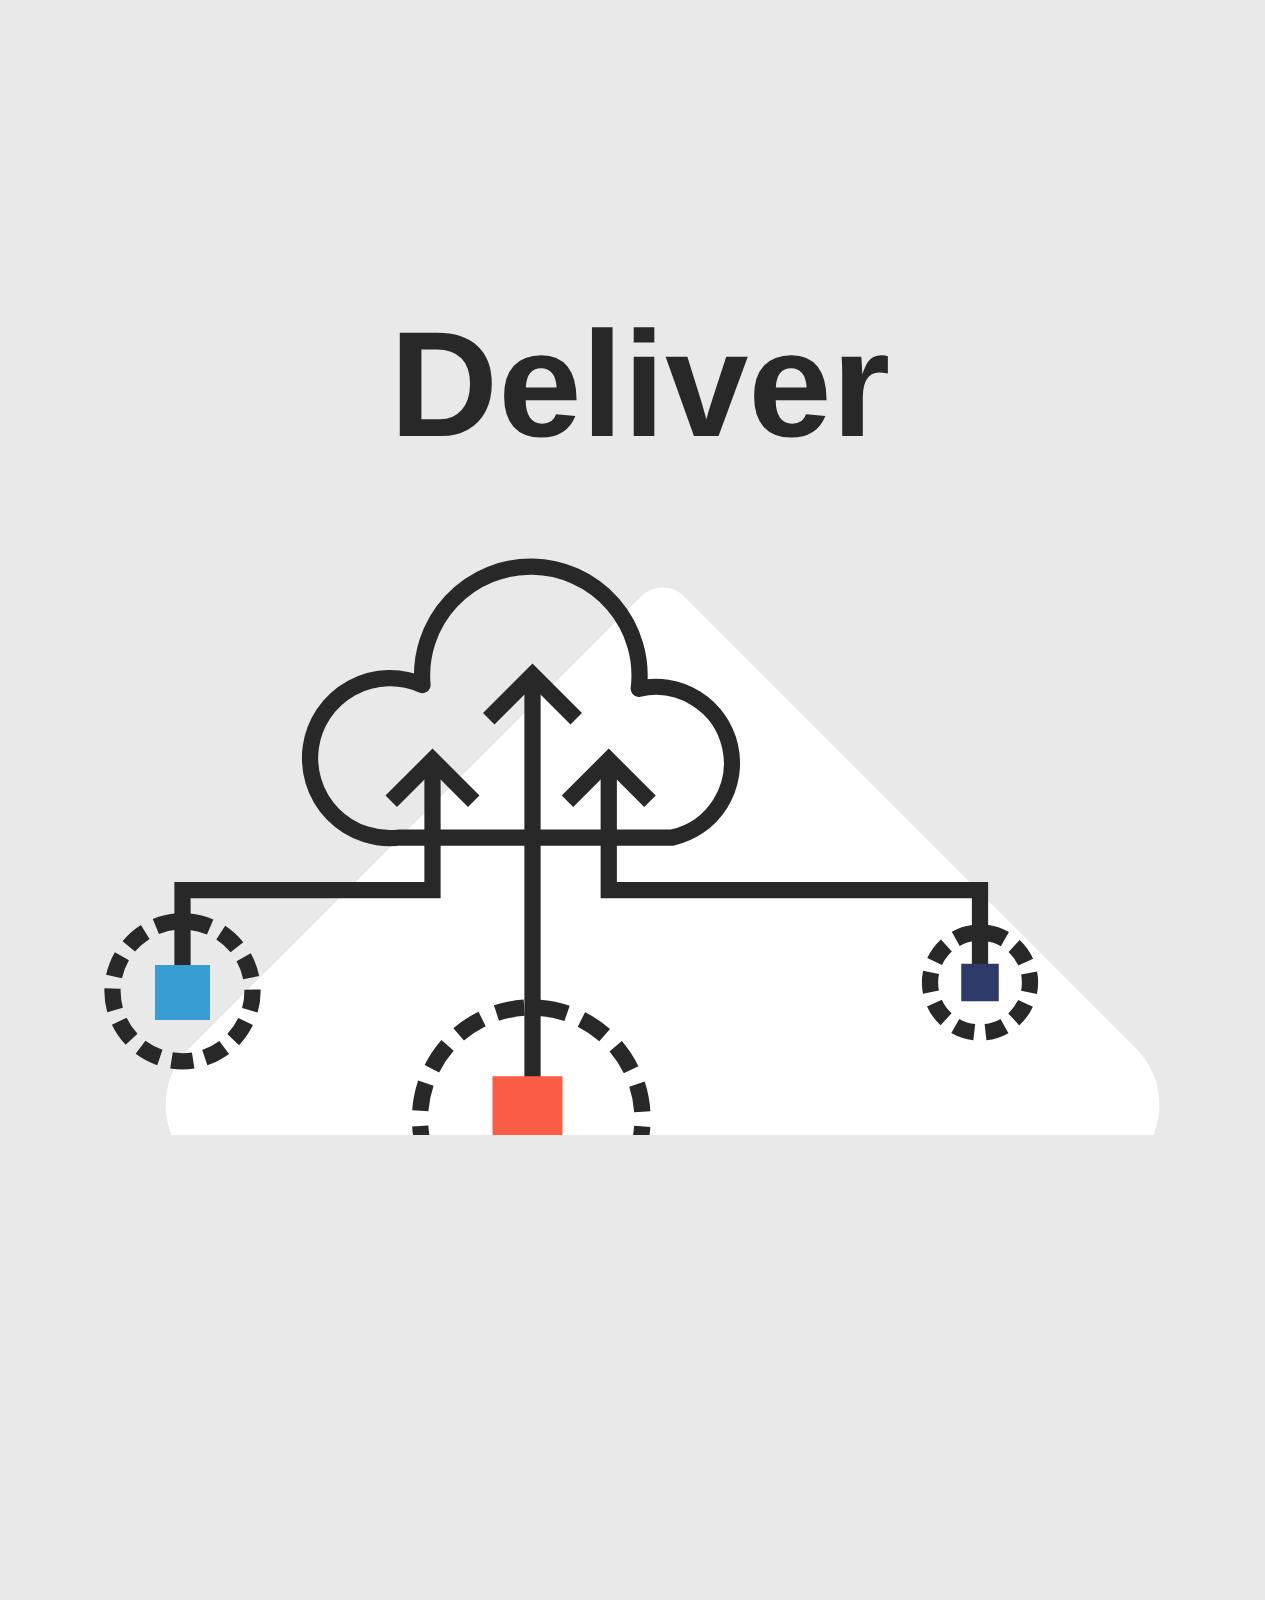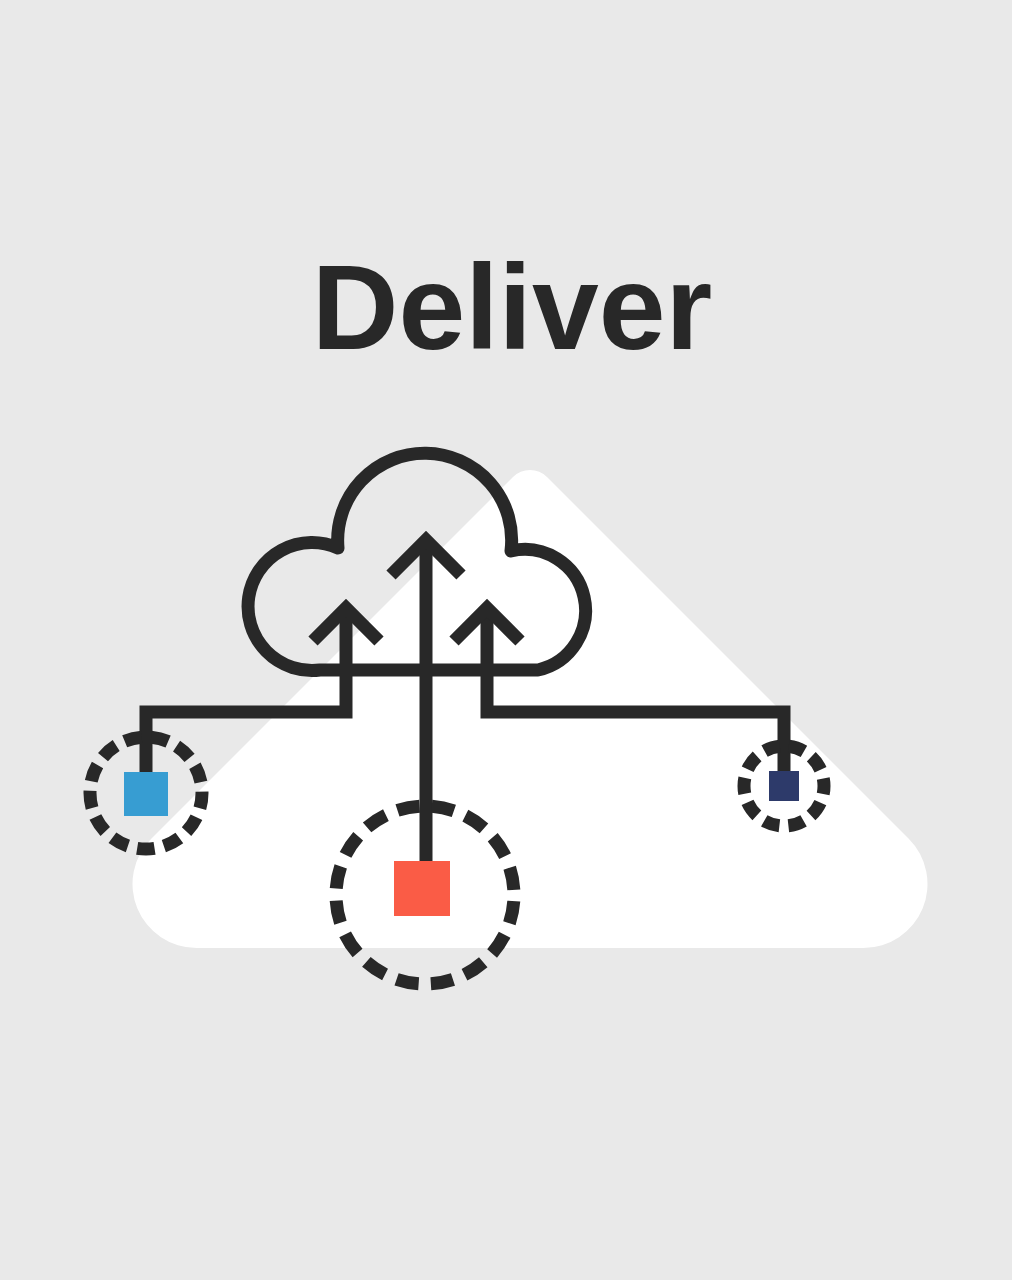--- a/index.html
+++ b/index.html
@@ -1,19 +1,19 @@
 <!DOCTYPE html>
 <html><head>
 <meta charset="utf-8">
 <style>
   html, body { margin: 0; padding: 0; background: #e9e9e9; }
   .stage {
     position: relative;
     width: 1012px;
-    height: 1280px;
+    height: 908px;
     overflow: hidden;
     font-family: "Liberation Sans", sans-serif;
   }
   .title {
     font-family: "Liberation Sans", sans-serif;
     font-weight: 700;
     font-size: 120px;
     fill: #282828;
   }
   .line {

